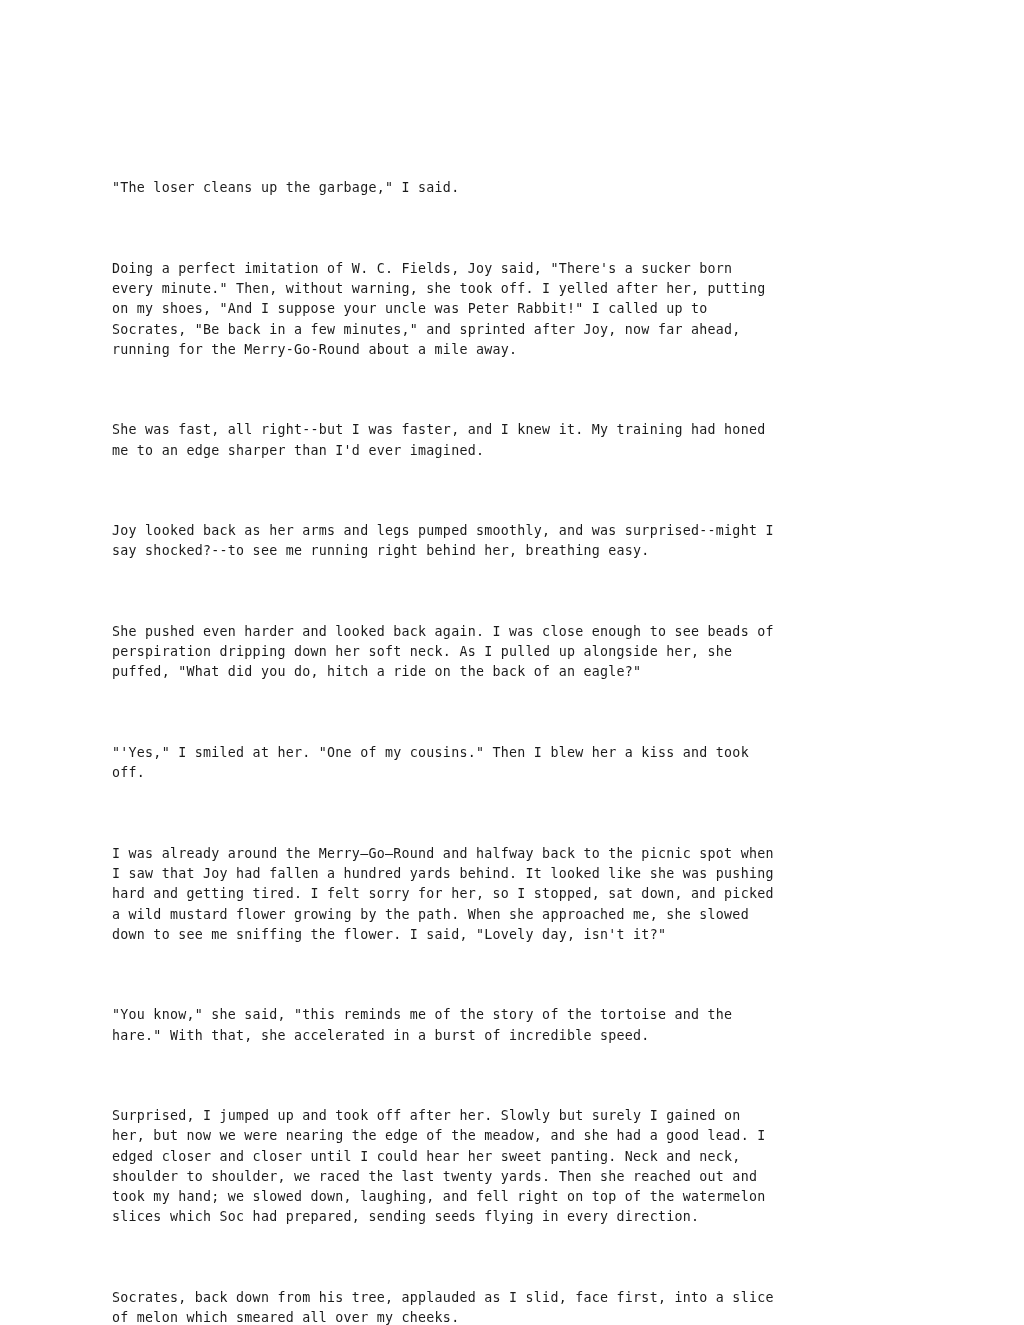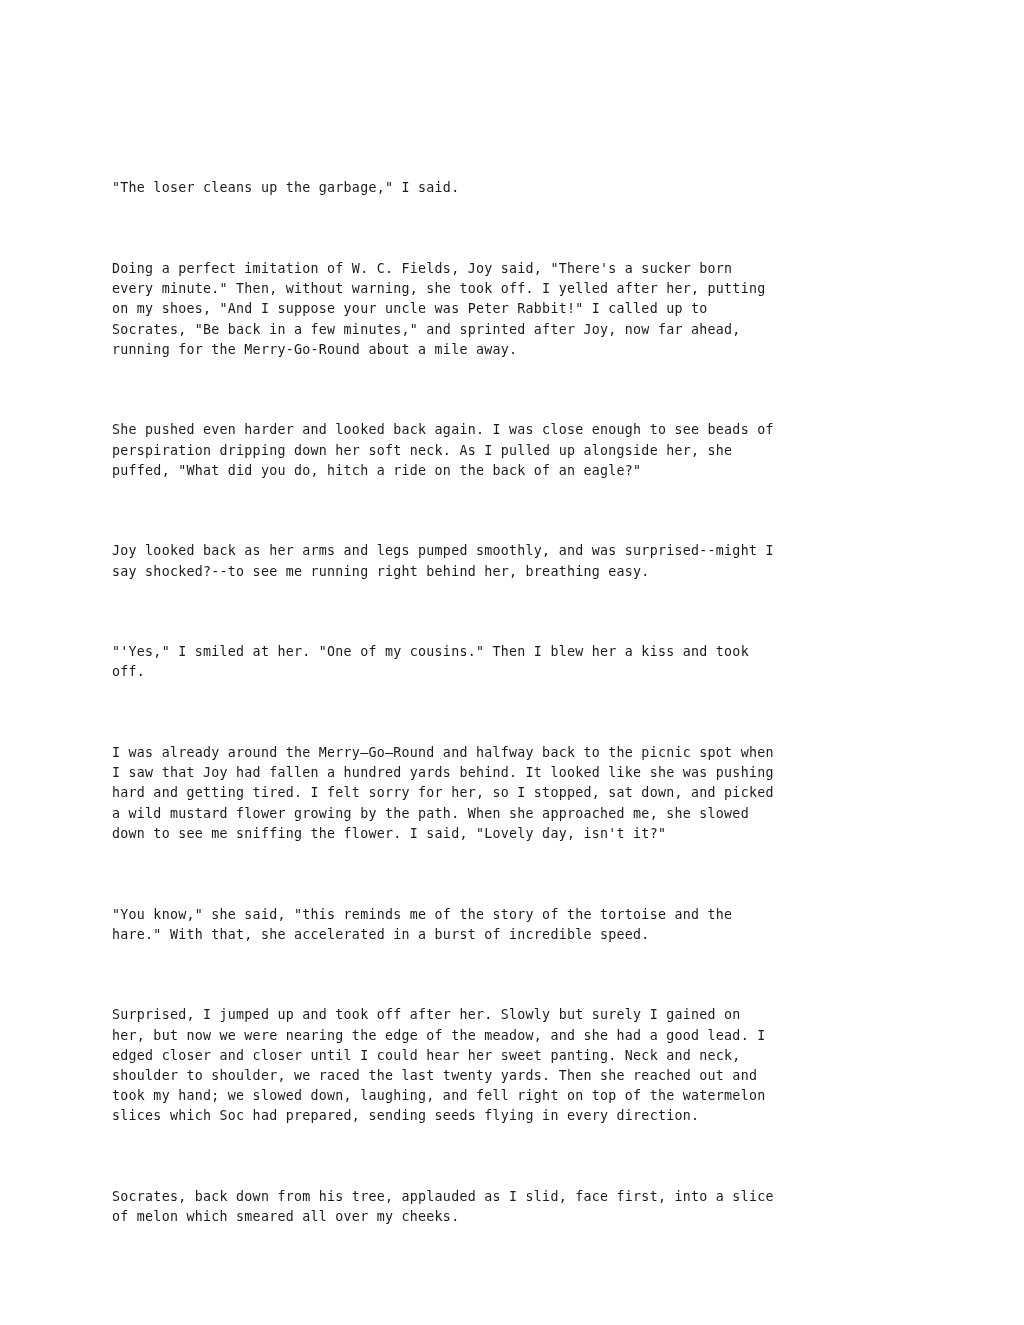--- a/index.html
+++ b/index.html
@@ -39,25 +39,27 @@
 <body>
 
 <div class="page">
   <div class="doc-body">
     <p class="para">"The loser cleans up the garbage," I said.</p>
     <p class="para">Doing a perfect imitation of W. C. Fields, Joy said, "There's a sucker born
 every minute." Then, without warning, she took off. I yelled after her, putting
 on my shoes, "And I suppose your uncle was Peter Rabbit!" I called up to
 Socrates, "Be back in a few minutes," and sprinted after Joy, now far ahead,
 running for the Merry-Go-Round about a mile away.</p>
+    <p class="para">She was fast, all right--but I was faster, and I knew it. My training had honed
+me to an edge sharper than I'd ever imagined.</p>
+    <p class="para">Joy looked back as her arms and legs pumped smoothly, and was surprised--might I
+say shocked?--to see me running right behind her, breathing easy.</p>
     <p class="para">She pushed even harder and looked back again. I was close enough to see beads of
 perspiration dripping down her soft neck. As I pulled up alongside her, she
 puffed, "What did you do, hitch a ride on the back of an eagle?"</p>
-    <p class="para">Joy looked back as her arms and legs pumped smoothly, and was surprised--might I
-say shocked?--to see me running right behind her, breathing easy.</p>
     <p class="para">"'Yes," I smiled at her. "One of my cousins." Then I blew her a kiss and took
 off.</p>
     <p class="para">I was already around the Merry–Go–Round and halfway back to the picnic spot when
 I saw that Joy had fallen a hundred yards behind. It looked like she was pushing
 hard and getting tired. I felt sorry for her, so I stopped, sat down, and picked
 a wild mustard flower growing by the path. When she approached me, she slowed
 down to see me sniffing the flower. I said, "Lovely day, isn't it?"</p>
     <p class="para">"You know," she said, "this reminds me of the story of the tortoise and the
 hare." With that, she accelerated in a burst of incredible speed.</p>
     <p class="para">Surprised, I jumped up and took off after her. Slowly but surely I gained on

